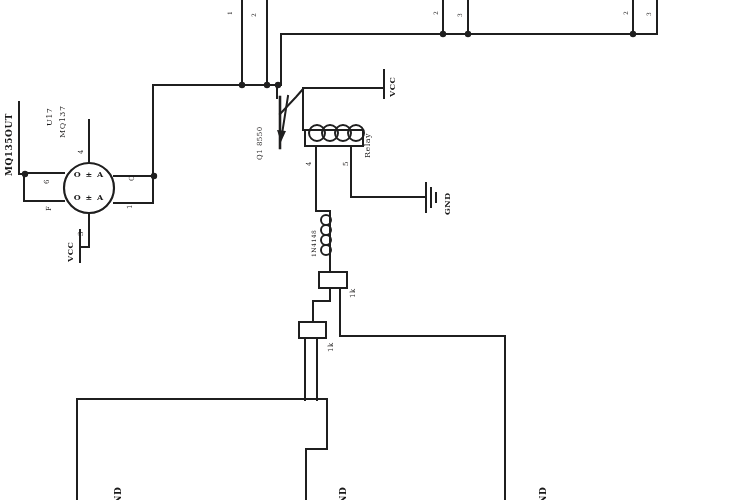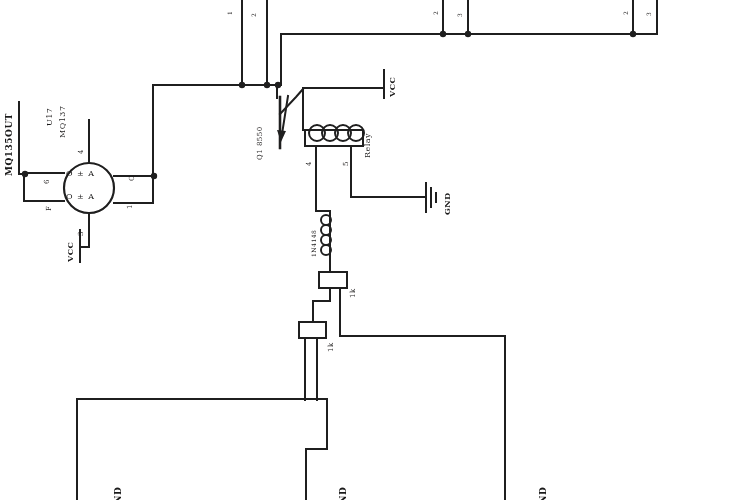--- a/index.html
+++ b/index.html
@@ -7,21 +7,21 @@
     position:relative;width:750px;height:500px;background:#fffefe;
     overflow:hidden;font-family:"DejaVu Serif",serif;color:#1f1f1f;
     filter:blur(0.2px) contrast(1.05);
   }
   .stage svg{position:absolute;left:0;top:0;}
   .vlabel{
     position:absolute;transform:rotate(-90deg);transform-origin:0 0;
     white-space:nowrap;line-height:1;letter-spacing:0.5px;font-weight:700;
   }
   .hlabel{
-    position:absolute;line-height:1;font-weight:400;
+    position:absolute;line-height:1;font-weight:700;text-align:center;
     letter-spacing:1px;white-space:nowrap;
   }
   .thin{font-weight:400;}
 </style>
 </head>
 <body>
 
 <div class="stage">
 
   <svg width="750" height="500" viewBox="0 0 750 500">

